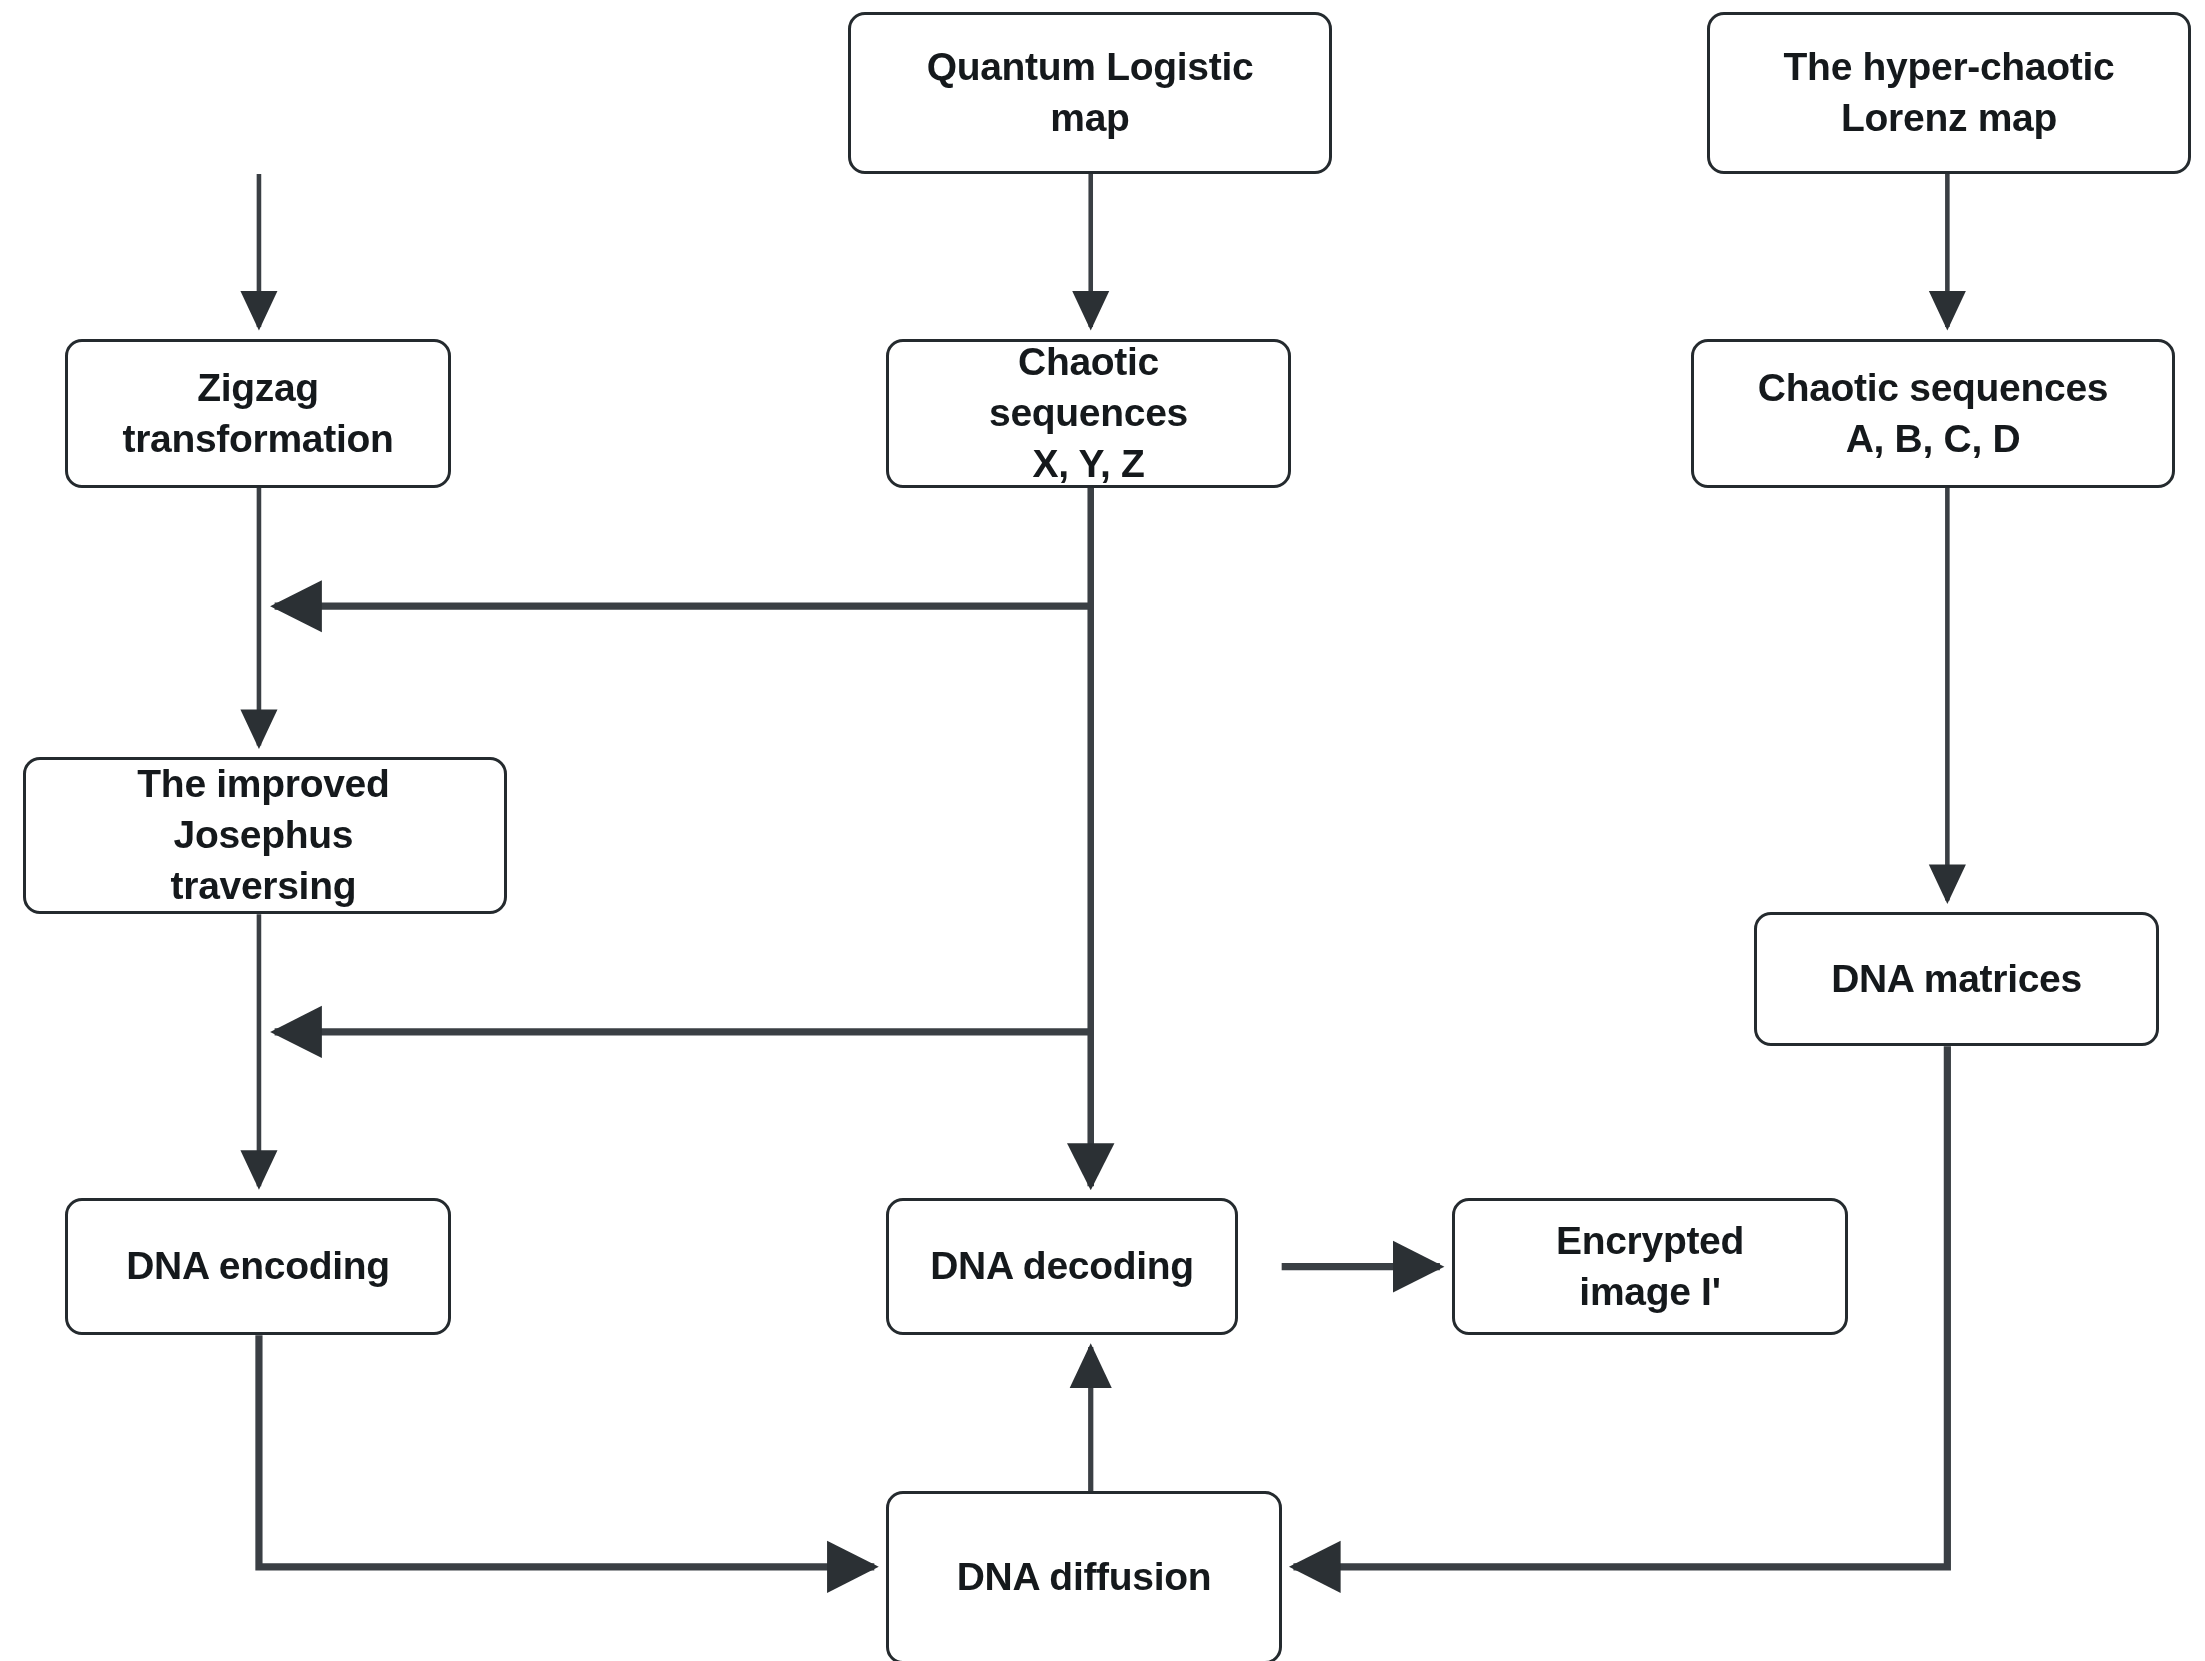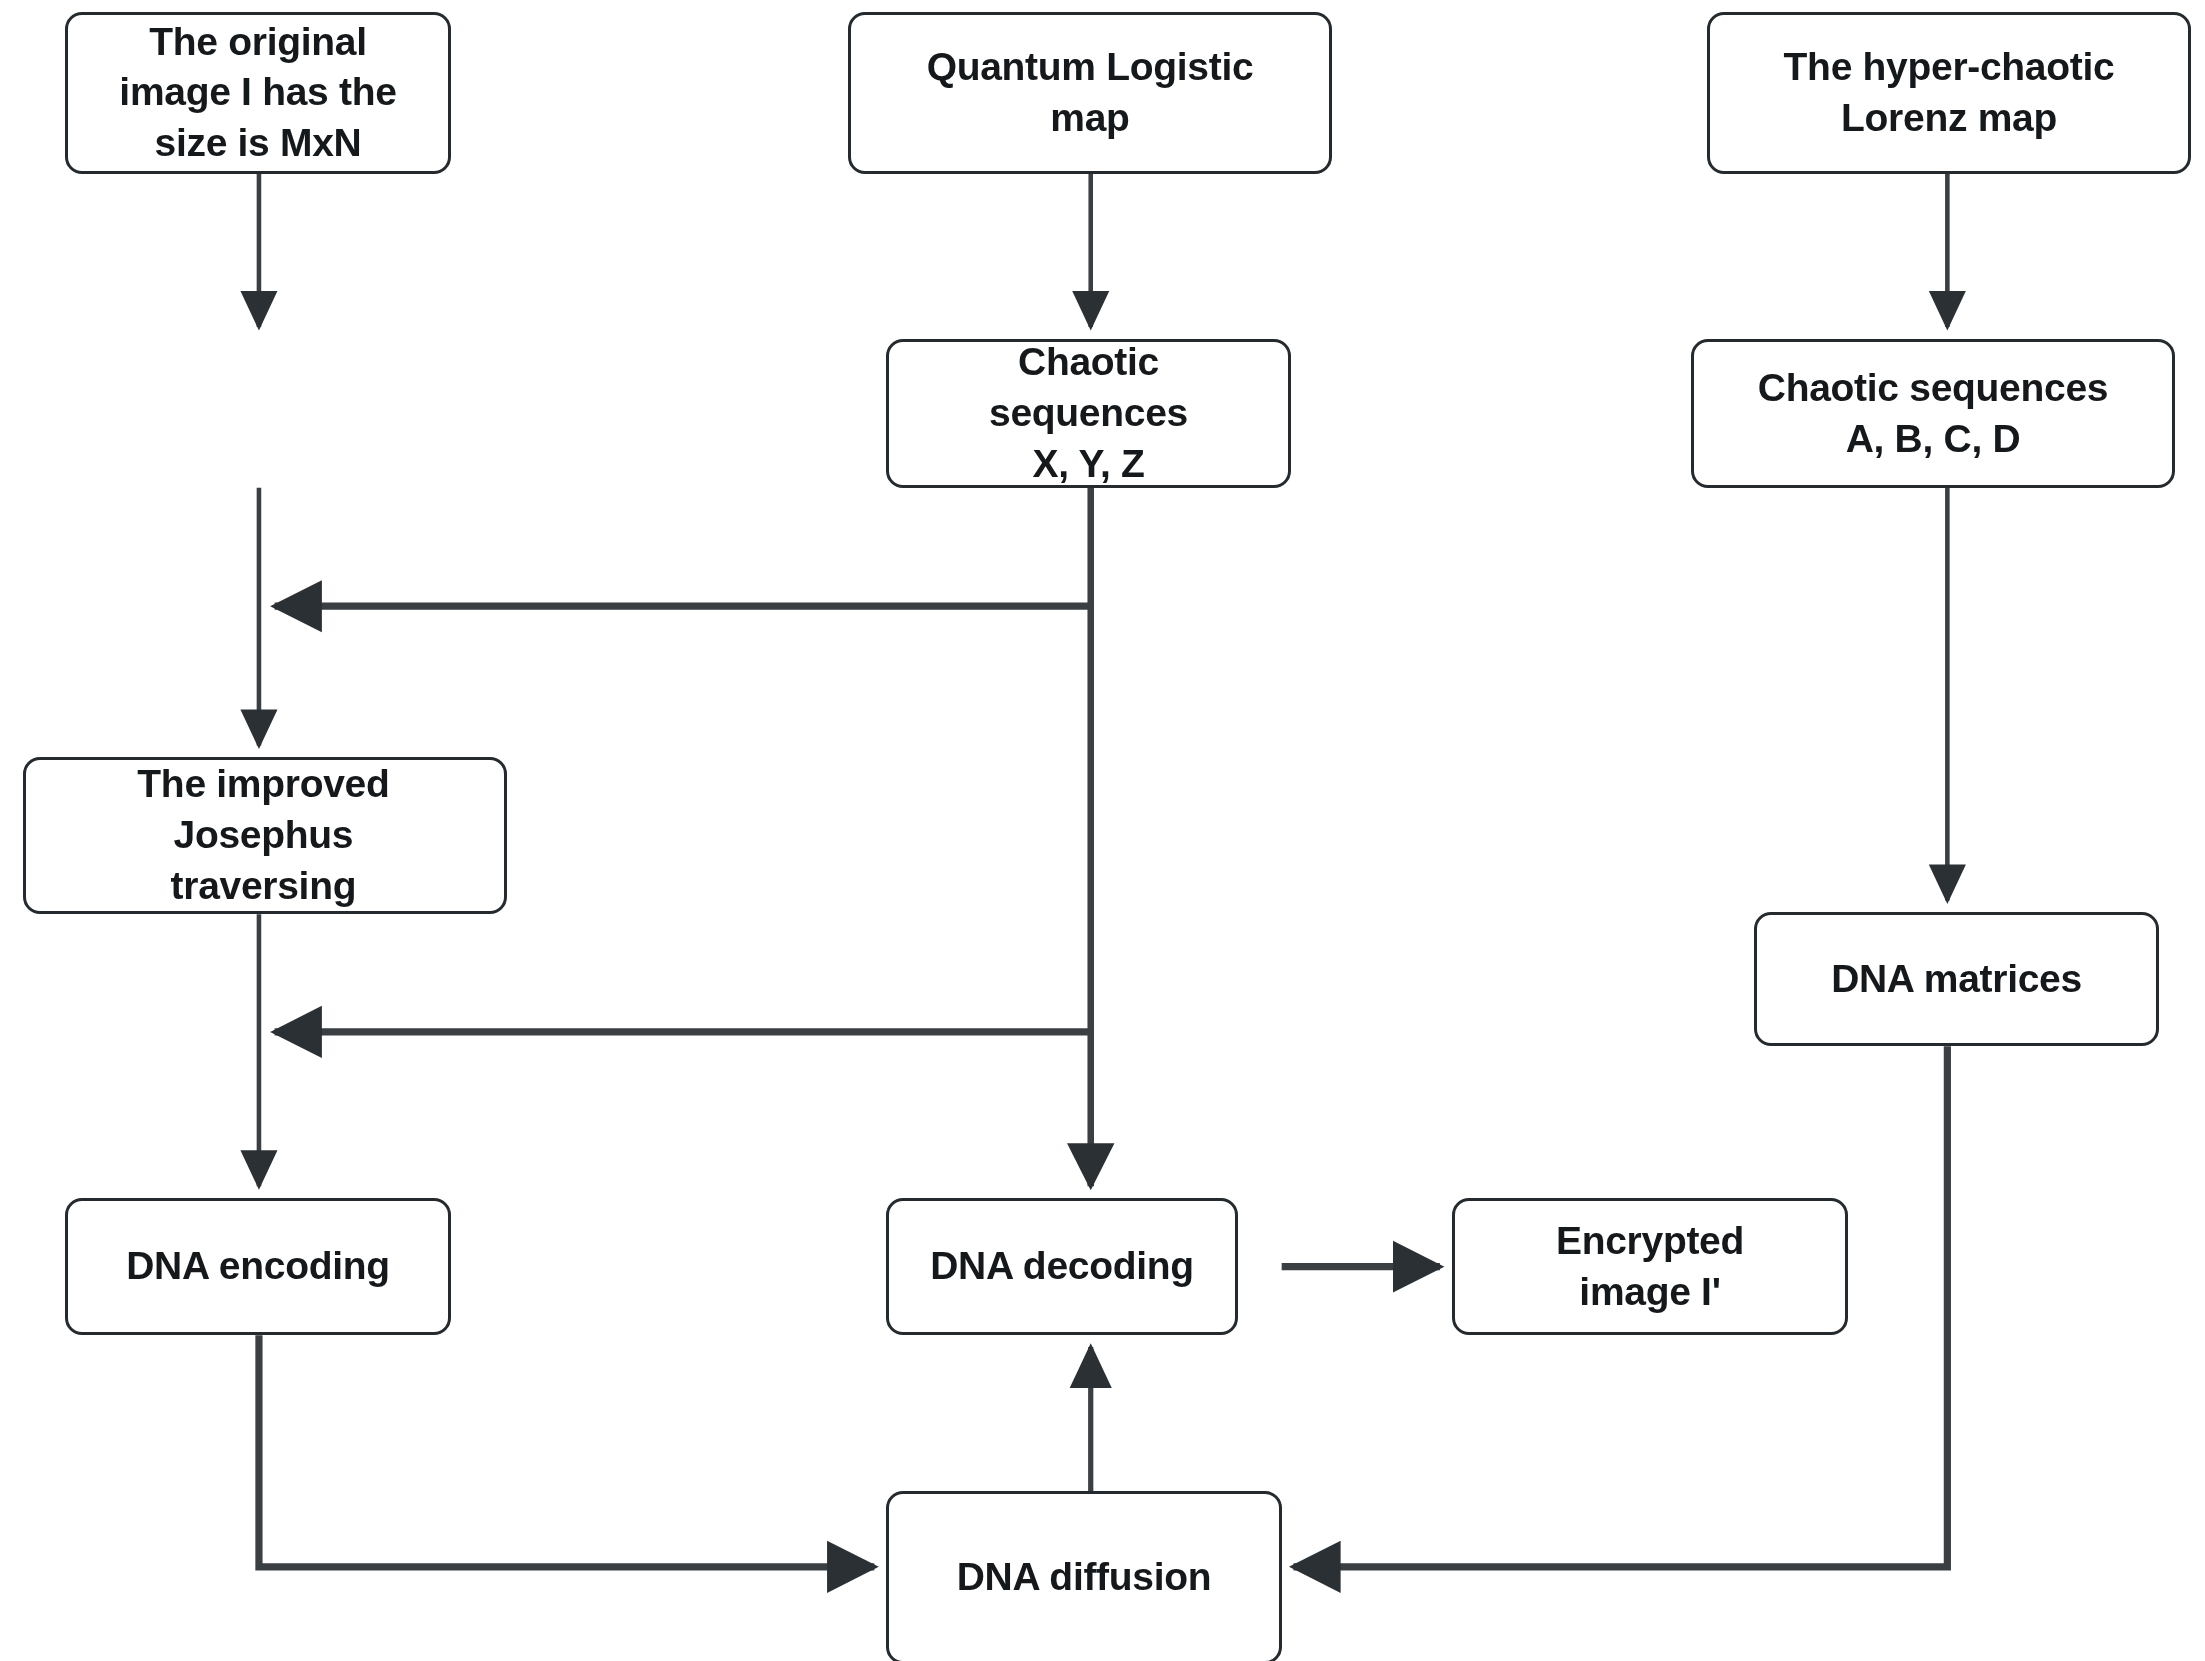--- a/index.html
+++ b/index.html
@@ -83,36 +83,35 @@
 
       <path d="M 1668 2280 L 1668 2060" stroke-width="8" marker-end="url(#arrow-thin)"></path>
 
       <path d="M 396 2042 L 396 2396 L 1337 2396" stroke-width="11" marker-end="url(#arrow-fat)"></path>
 
       <path d="M 2978 1600 L 2978 2396 L 1978 2396" stroke-width="11" marker-end="url(#arrow-fat)"></path>
 
     </g>
   </svg>
 
-  <div class="node-box" style="left:65px;  top:11.8px;   width:386px; height:162px;">
-    <span class="node-label">The original
-image I has the
-size is MxN</span>
-  </div>
 
   <div class="node-box" style="left:848px; top:11.8px;   width:484px; height:162px;">
     <span class="node-label">Quantum Logistic
 map</span>
   </div>
 
   <div class="node-box" style="left:1707px; top:11.8px;   width:484px; height:162px;">
     <span class="node-label">The hyper-chaotic
 Lorenz map</span>
   </div>
 
+  <div class="node-box" style="left:65px;  top:339px;  width:386px; height:149px;">
+    <span class="node-label">Zigzag
+transformation</span>
+  </div>
 
   <div class="node-box" style="left:886px; top:339px;  width:405px; height:149px;">
     <span class="node-label">Chaotic
 sequences
 X, Y, Z</span>
   </div>
 
   <div class="node-box" style="left:1691px; top:339px;  width:484px; height:149px;">
     <span class="node-label">Chaotic sequences
 A, B, C, D</span>

